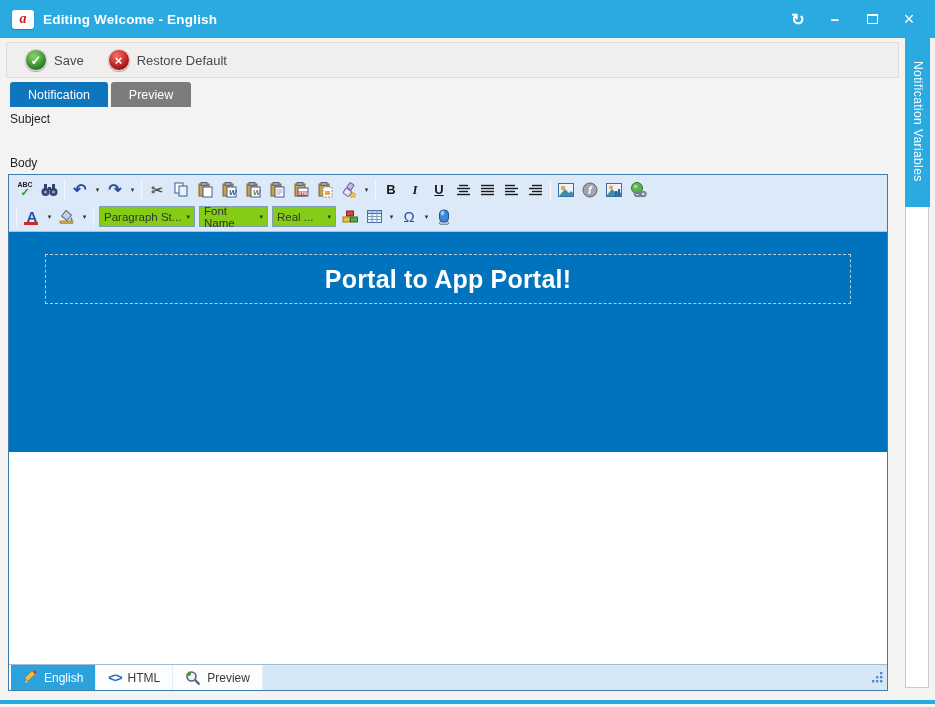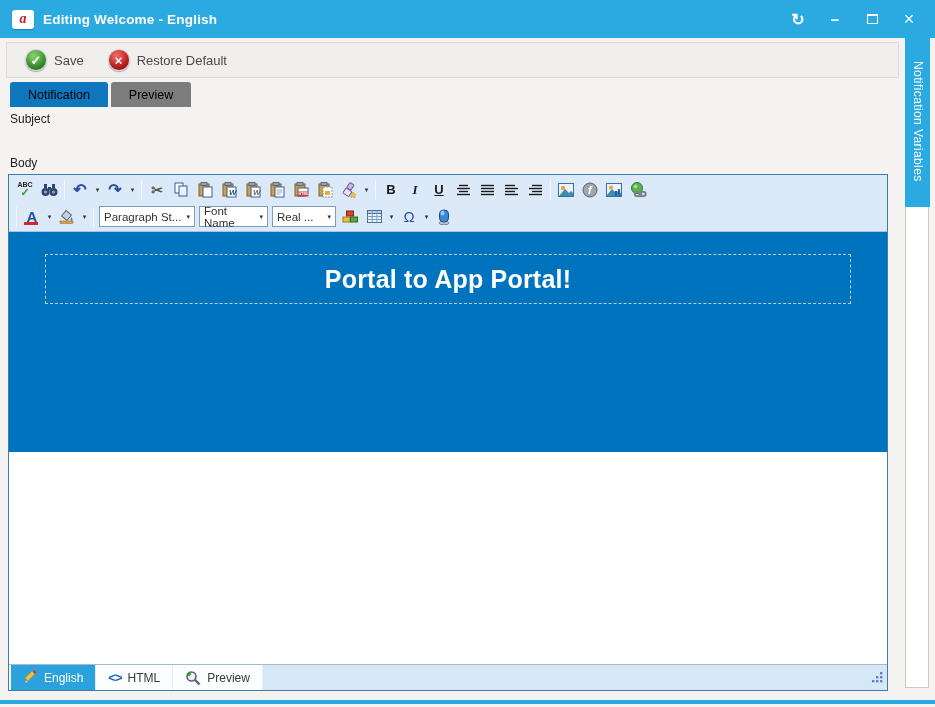--- a/index.html
+++ b/index.html
@@ -26,21 +26,21 @@
                 border:1px solid #DFDDDB; display:flex; align-items:center; gap:24px; padding:0 18px; }
   .act-btn { display:flex; align-items:center; gap:7px; color:#4A4A4A; font-size:13px; cursor:pointer; }
   .circle-ic { width:22px; height:22px; border-radius:50%; display:flex; align-items:center; justify-content:center;
                color:#fff; font-size:13px; font-weight:700; box-shadow:inset 0 -4px 6px rgba(0,0,0,.25), 0 1px 1px rgba(0,0,0,.3); }
   .circle-ic.green { background:radial-gradient(circle at 35% 30%, #8BD06B, #3B9B33 70%); border:1px solid #CFCFCF; }
   .circle-ic.red { background:radial-gradient(circle at 35% 30%, #F0706A, #CE1A1A 70%); border:1px solid #CFCFCF; }
 
   
   .tabs-row { position:absolute; top:82px; left:10px; display:flex; gap:3px; }
   .tab { height:25px; display:flex; align-items:center; justify-content:center; padding:0 18px;
-         font-size:12.5px; color:#000000; border-radius:3px 3px 0 0; cursor:pointer; }
+         font-size:12.5px; color:#ffffff; border-radius:3px 3px 0 0; cursor:pointer; }
   .tab.active { background:#0E76BD; }
   .tab.inactive { background:#7C7C7C; }
 
   
   .field-label { position:absolute; left:10px; font-size:12px; color:#1E1E1E; }
   .subject-input { position:absolute; top:127px; left:8px; width:650px; height:20px; border:1px solid #C6C6C6;
                    background:#fff; font-family:"Liberation Sans",sans-serif; font-size:13px; color:#222; padding:0 5px; }
 
   
   .editor { position:absolute; top:174px; left:8px; width:880px; height:517px; border:1px solid #3F7CAB;
@@ -52,21 +52,21 @@
   .tbtn svg { display:block; }
   .darr { width:11px; height:23px; display:flex; align-items:center; justify-content:center;
           font-size:7px; color:#333; cursor:pointer; }
   .sep { width:1px; height:20px; background:#AFC8E3; border-right:1px solid #F3F8FD; margin:0 3px; }
   .glyph { font-weight:700; color:#1A1A1A; font-size:13px; }
   .glyph.blue { color:#2B4FA0; font-size:16px; font-weight:700; }
   .glyph.u { text-decoration:underline; }
   .glyph.i { font-style:italic; font-family:"Liberation Serif",serif; }
   .abc { font-size:7px; font-weight:700; color:#222; line-height:6px; text-align:center; }
   .abc .chk { color:#2E9B33; font-size:11px; line-height:8px; }
-  .ed-select { height:21px; background:#ffffff; border:1px solid #7F9DB9; display:flex; align-items:center;
+  .ed-select { height:21px; background:#84cc16; border:1px solid #7F9DB9; display:flex; align-items:center;
                font-size:11.5px; color:#333; padding:0 4px; margin:0 2px; cursor:pointer; justify-content:space-between; }
   .ed-select .sel-arrow { font-size:7px; color:#333; margin-left:5px; }
   .fc-bar { position:absolute; left:4px; bottom:3px; width:14px; height:3px; background:#CE2A2A; }
 
   
   .ed-canvas { flex:1; background:#fff; overflow:hidden; }
   .banner { height:220px; background:#0073BF; padding:22px 36px 0; }
   .dash-box { border:1px dashed #BFCBD6; }
   .head-box { height:50px; display:flex; align-items:center; justify-content:center; margin-bottom:5px; }
   .head-text { color:#fff; font-size:25px; font-weight:700; letter-spacing:.2px; }

